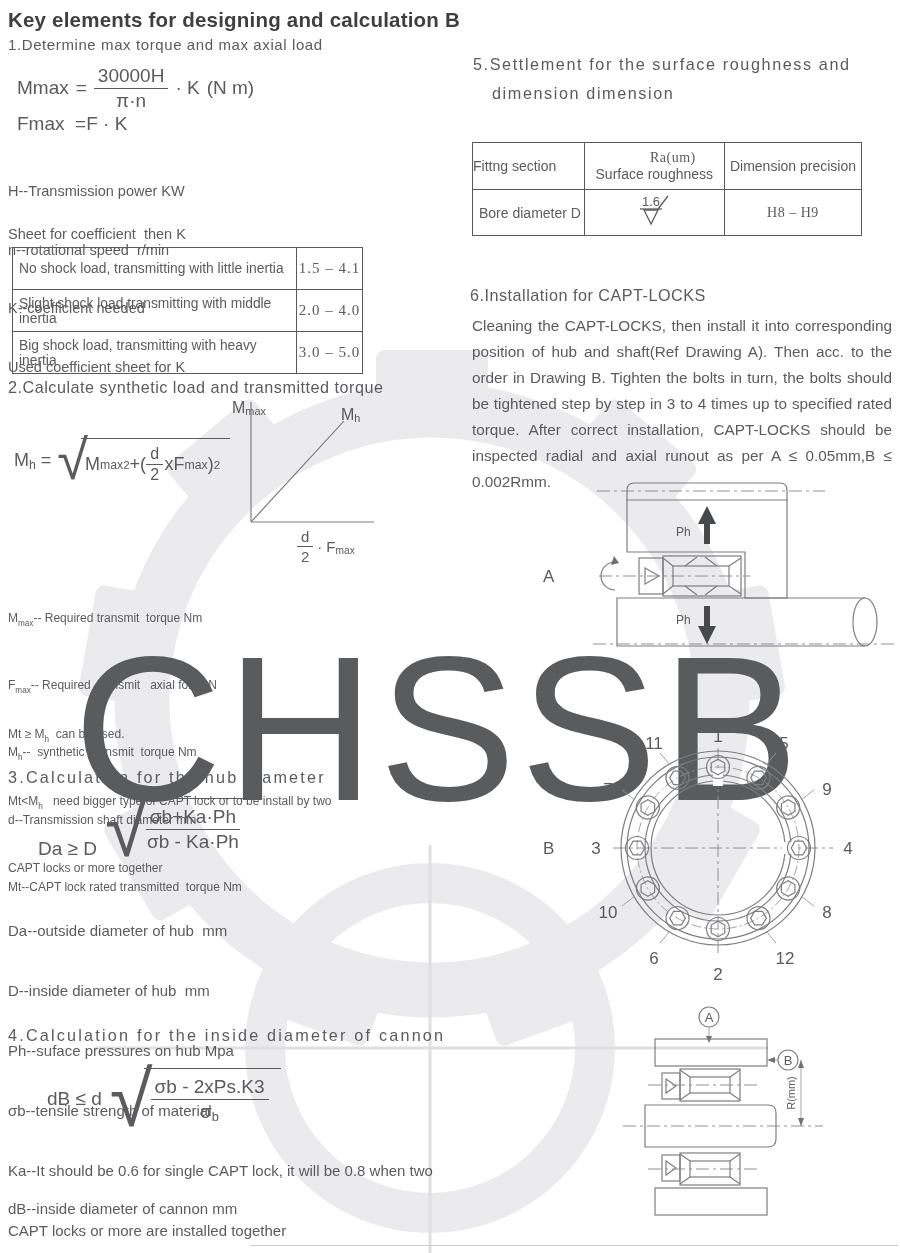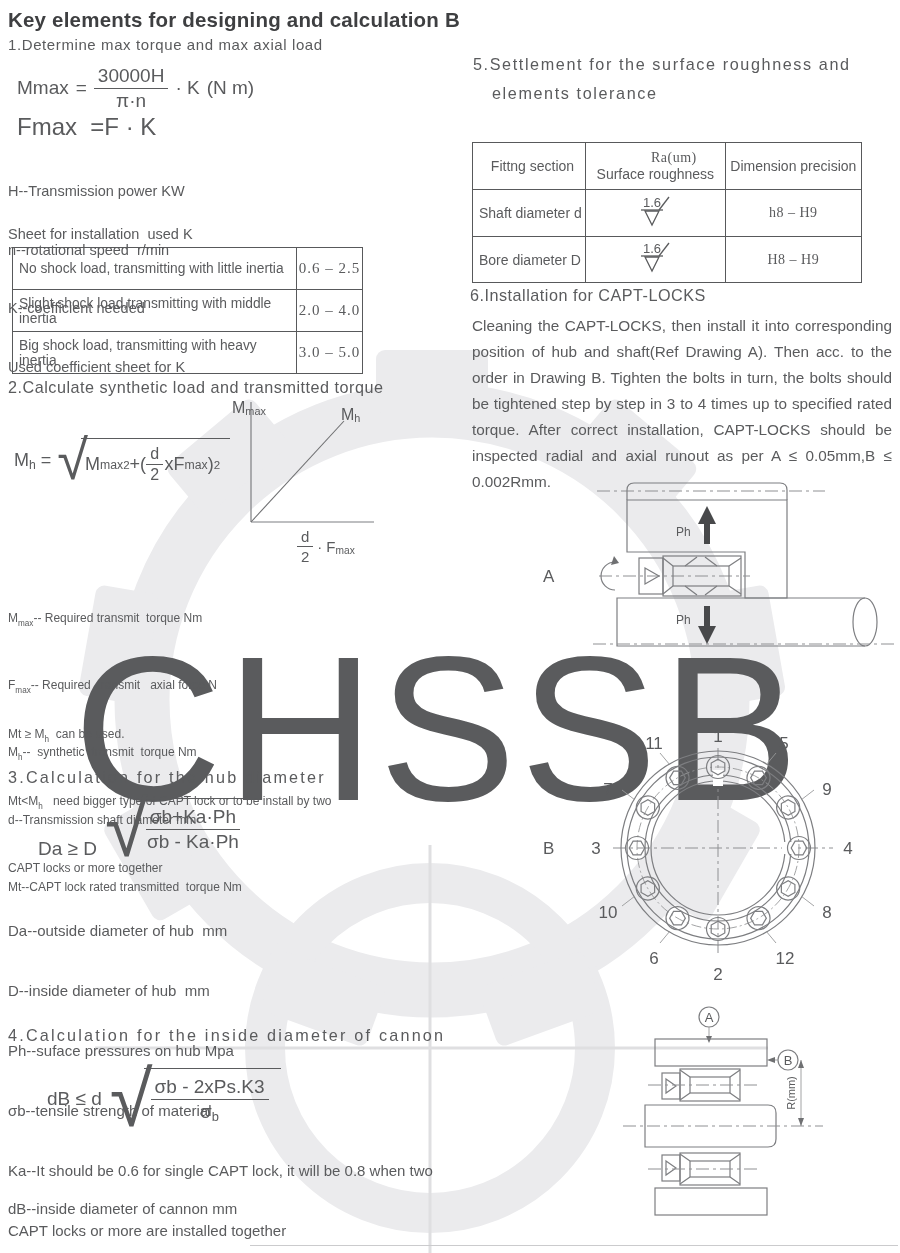--- a/index.html
+++ b/index.html
@@ -82,36 +82,36 @@
       <span>Mmax</span>
       <span>=</span>
       <span class="frac">
         <span class="fn">30000H</span>
         <span class="fd">π·n</span>
       </span>
       <span>· K</span>
       <span>(N m)</span>
     </div>
 
-    <div class="abs" style="left:17px;top:113px;font-size:24px;white-space:pre-wrap;text-align:center;">Fmax  =F · K</div>
+    <div class="abs" style="left:17px;top:113px;font-size:19px;white-space:pre-wrap;text-align:center;">Fmax  =F · K</div>
 
     <div class="abs notes" style="left:8px;top:143px;">
       <div>H--Transmission power KW</div>
       <div>n--rotational speed  r/min</div>
       <div>K--coefficient needed</div>
       <div>Used coefficient sheet for K</div>
     </div>
 
-    <div class="abs" style="left:8px;top:226px;font-size:14.5px;white-space:pre-wrap;">Sheet for installation  used K</div>
+    <div class="abs" style="left:8px;top:226px;font-size:14.5px;white-space:pre-wrap;">Sheet for coefficient  then K</div>
 
     <table class="ctable abs" style="left:12px;top:247px;">
       <tbody>
           <tr>
         <td class="lab">No shock load, transmitting with little inertia</td>
-        <td class="val">0.6 – 2.5</td>
+        <td class="val">1.5 – 4.1</td>
       </tr>
       <tr>
         <td class="lab">Slight shock load,transmitting with middle inertia</td>
         <td class="val">2.0 – 4.0</td>
       </tr>
       <tr>
         <td class="lab">Big shock load, transmitting with heavy inertia</td>
         <td class="val">3.0 – 5.0</td>
       </tr>
     </tbody>
@@ -203,45 +203,31 @@
 
     <div class="abs notes4" style="left:8px;top:1160px;">
       <div>dB--inside diameter of cannon mm</div>
       
       
       
       
     </div>
 
     <div class="abs h16w" style="left:473px;top:55px;letter-spacing:1.6px;">5.Settlement for the surface roughness and</div>
-    <div class="abs h16w" style="left:492px;top:84px;letter-spacing:1.6px;">elements tolerance</div>
+    <div class="abs h16w" style="left:492px;top:84px;letter-spacing:1.6px;">dimension dimension</div>
 
     <table class="stable abs" style="left:472px;top:142px;">
       <tbody>
           <tr>
-        <td class="c1" style="height:44px;text-align:center;padding-left:8px;">Fittng section</td>
+        <td class="c1" style="height:44px;padding-left:0;">Fittng section</td>
         <td class="c2">
           <div class="serif">Ra(um)</div>
           <div>Surface roughness</div>
         </td>
         <td class="c3">Dimension precision</td>
-      </tr>
-      <tr>
-        <td class="c1" style="height:44px;">Shaft diameter d</td>
-        <td class="c2">
-          <svg width="42" height="34" viewBox="0 0 42 34">
-            <text x="18" y="12" text-anchor="middle" font-size="13">1.6</text>
-            <g stroke="#5a5b5d" stroke-width="1.3" fill="none">
-              <line x1="7" y1="15" x2="29" y2="15"></line>
-              <path d="M11,16 L25,16 L18,30 Z"></path>
-              <line x1="25" y1="15" x2="35" y2="2"></line>
-            </g>
-          </svg>
-        </td>
-        <td class="c3 serif">h8 – H9</td>
       </tr>
       <tr>
         <td class="c1" style="height:43px;">Bore diameter D</td>
         <td class="c2">
           <svg width="42" height="34" viewBox="0 0 42 34">
             <text x="18" y="12" text-anchor="middle" font-size="13">1.6</text>
             <g stroke="#5a5b5d" stroke-width="1.3" fill="none">
               <line x1="7" y1="15" x2="29" y2="15"></line>
               <path d="M11,16 L25,16 L18,30 Z"></path>
               <line x1="25" y1="15" x2="35" y2="2"></line>

